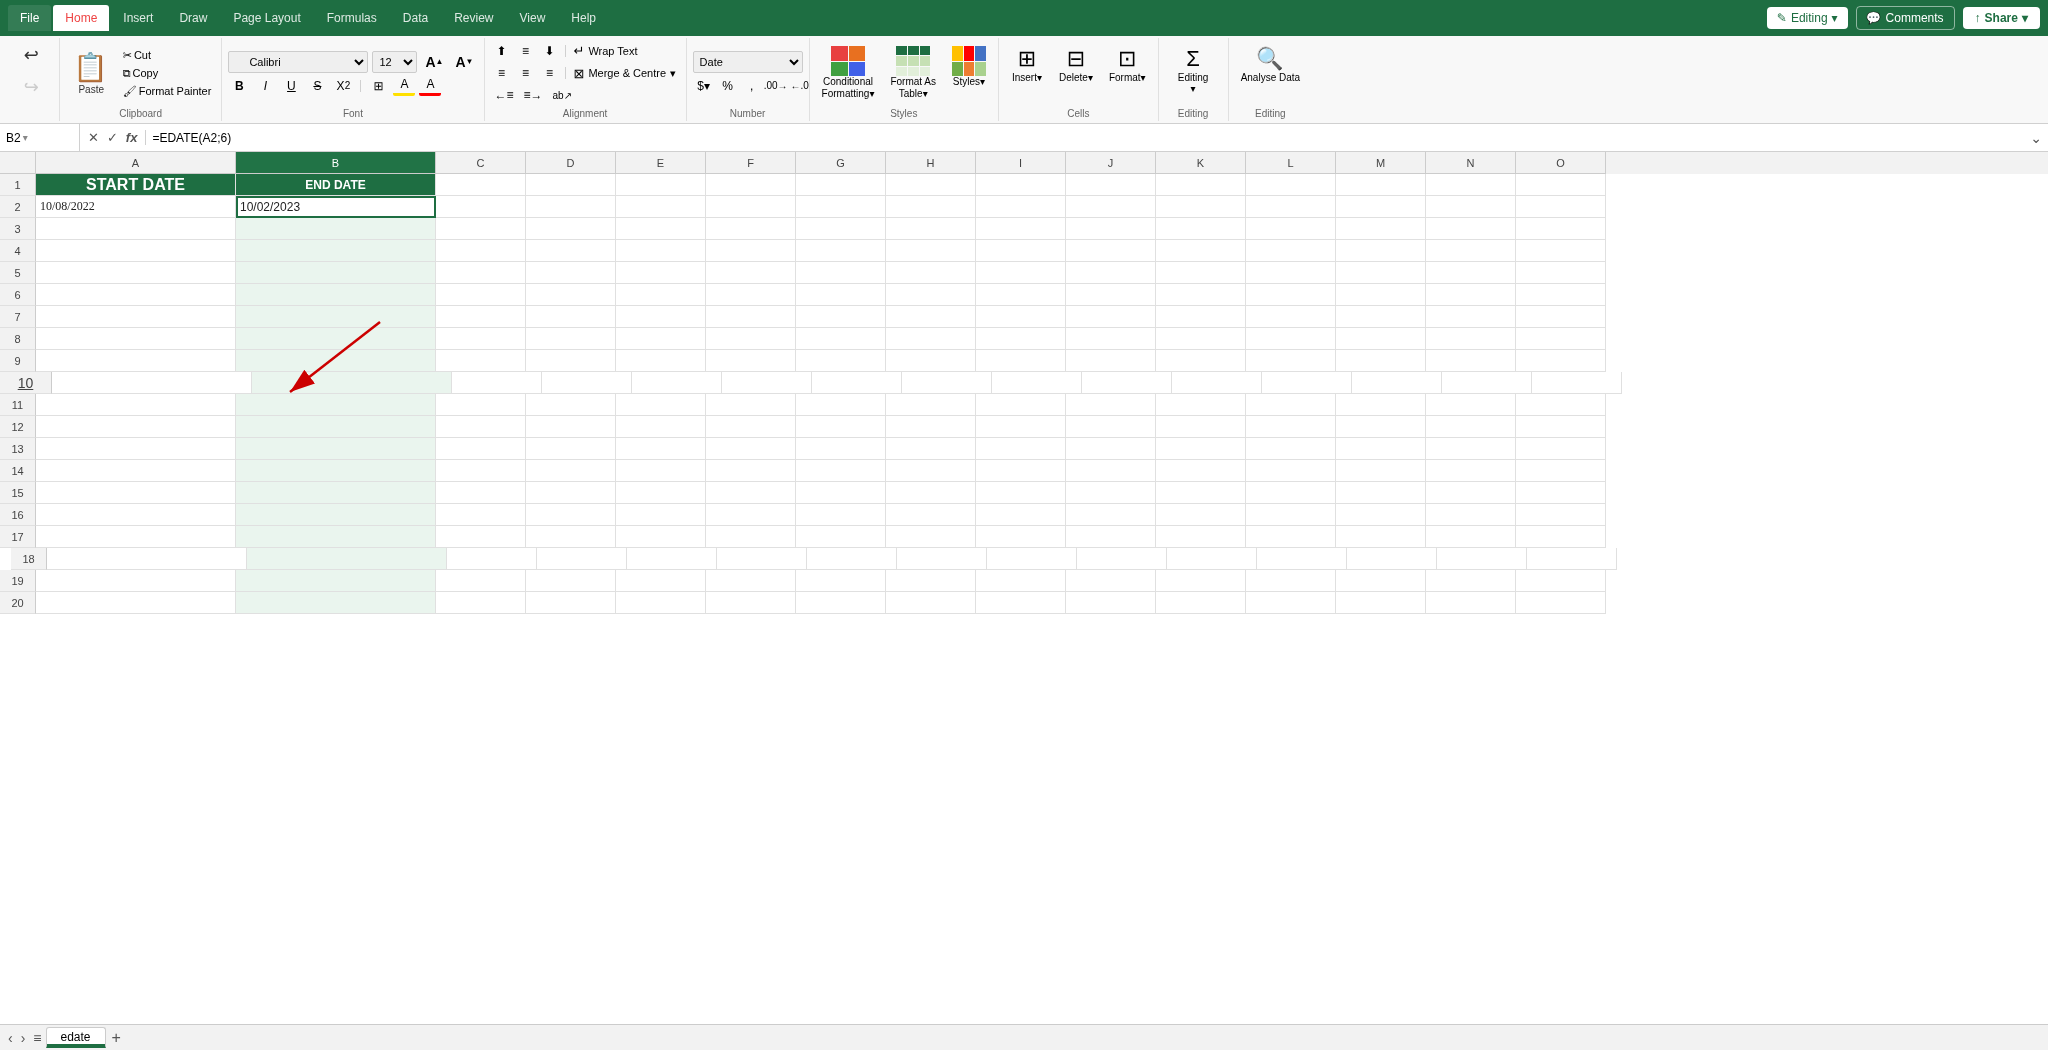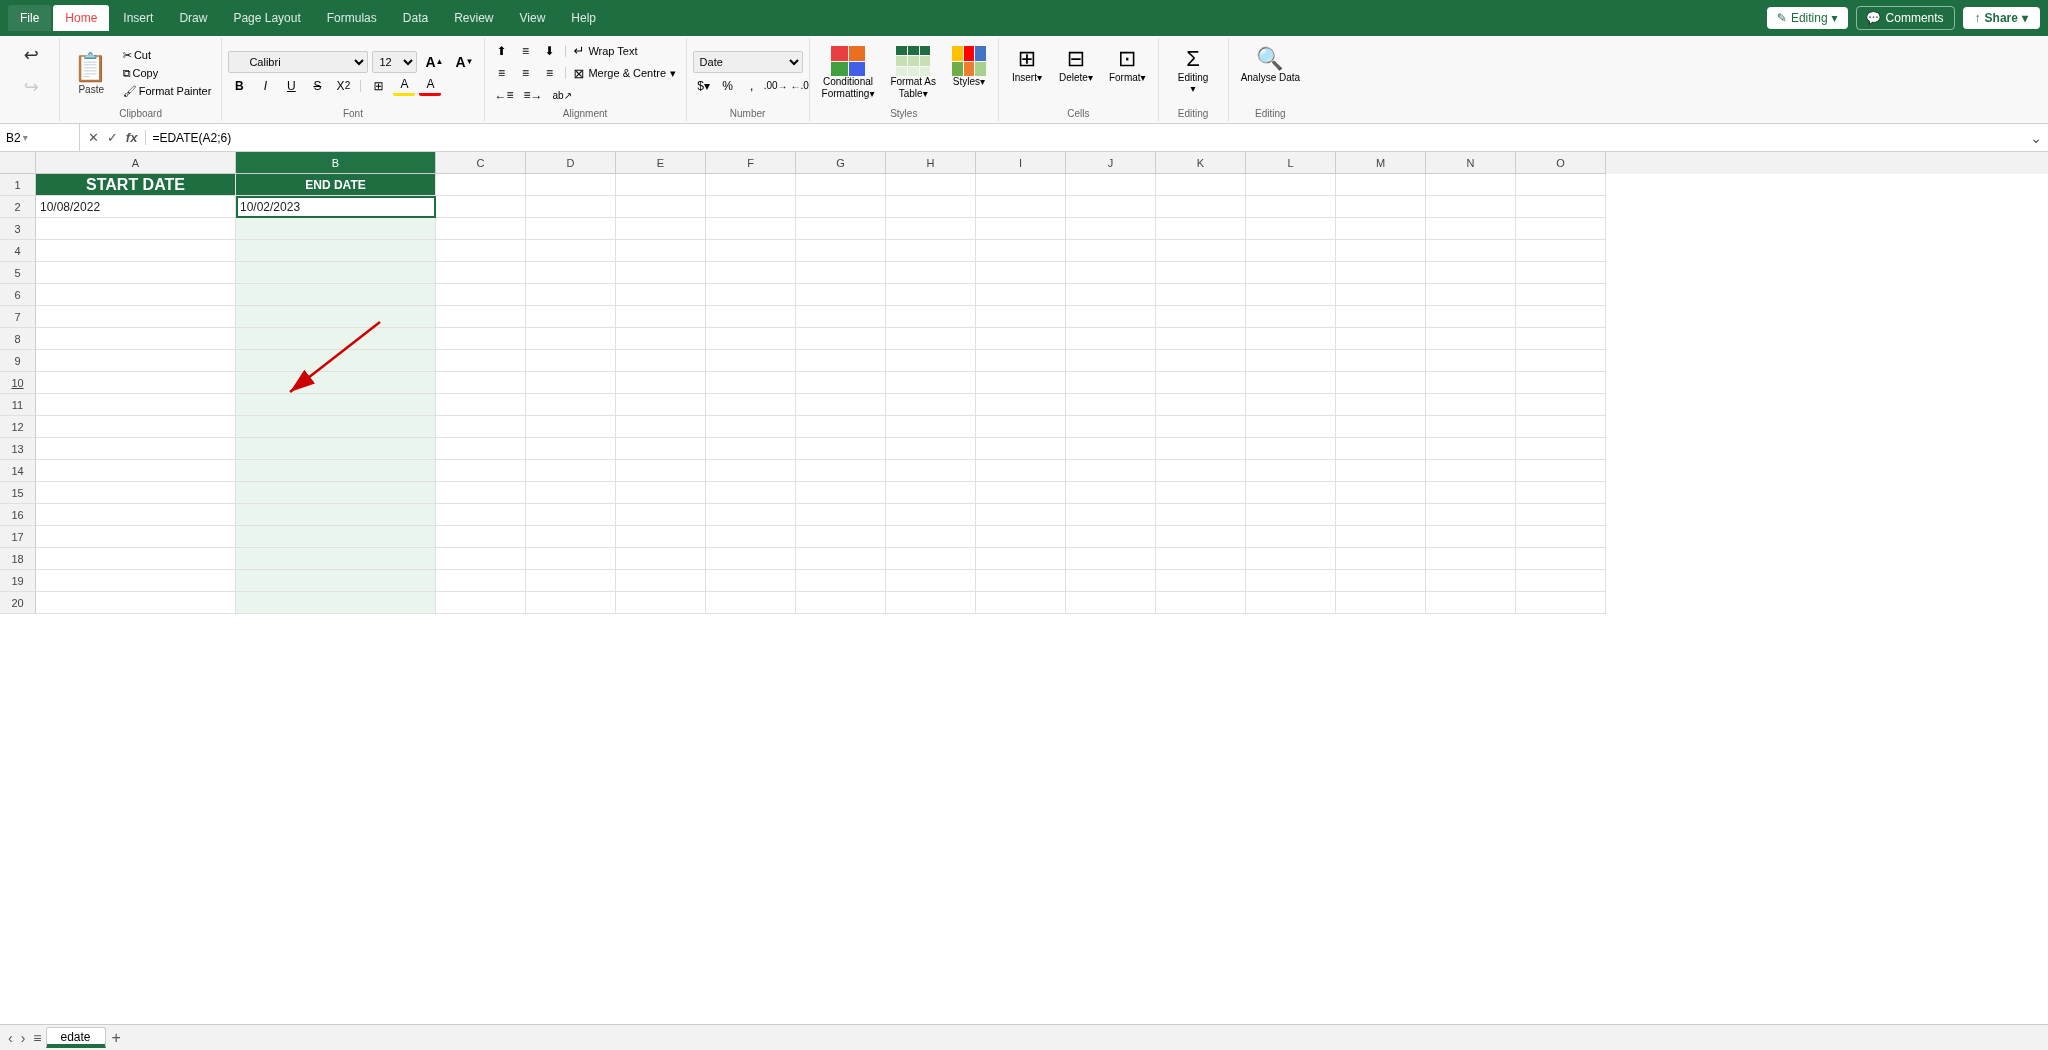--- a/index.html
+++ b/index.html
@@ -374,21 +374,21 @@
           <div style="width: 90px; min-width: 90px; height: 22px; border-right: 1px solid rgb(224, 224, 224); border-bottom: 1px solid rgb(224, 224, 224); display: flex; align-items: center; padding: 0px 4px; font-size: 12px; background: white; color: rgb(34, 34, 34); font-weight: normal; justify-content: flex-start; overflow: hidden; white-space: nowrap; cursor: cell;"></div>
           <div style="width: 90px; min-width: 90px; height: 22px; border-right: 1px solid rgb(224, 224, 224); border-bottom: 1px solid rgb(224, 224, 224); display: flex; align-items: center; padding: 0px 4px; font-size: 12px; background: white; color: rgb(34, 34, 34); font-weight: normal; justify-content: flex-start; overflow: hidden; white-space: nowrap; cursor: cell;"></div>
           <div style="width: 90px; min-width: 90px; height: 22px; border-right: 1px solid rgb(224, 224, 224); border-bottom: 1px solid rgb(224, 224, 224); display: flex; align-items: center; padding: 0px 4px; font-size: 12px; background: white; color: rgb(34, 34, 34); font-weight: normal; justify-content: flex-start; overflow: hidden; white-space: nowrap; cursor: cell;"></div>
           <div style="width: 90px; min-width: 90px; height: 22px; border-right: 1px solid rgb(224, 224, 224); border-bottom: 1px solid rgb(224, 224, 224); display: flex; align-items: center; padding: 0px 4px; font-size: 12px; background: white; color: rgb(34, 34, 34); font-weight: normal; justify-content: flex-start; overflow: hidden; white-space: nowrap; cursor: cell;"></div>
           <div style="width: 90px; min-width: 90px; height: 22px; border-right: 1px solid rgb(224, 224, 224); border-bottom: 1px solid rgb(224, 224, 224); display: flex; align-items: center; padding: 0px 4px; font-size: 12px; background: white; color: rgb(34, 34, 34); font-weight: normal; justify-content: flex-start; overflow: hidden; white-space: nowrap; cursor: cell;"></div>
           <div style="width: 90px; min-width: 90px; height: 22px; border-right: 1px solid rgb(224, 224, 224); border-bottom: 1px solid rgb(224, 224, 224); display: flex; align-items: center; padding: 0px 4px; font-size: 12px; background: white; color: rgb(34, 34, 34); font-weight: normal; justify-content: flex-start; overflow: hidden; white-space: nowrap; cursor: cell;"></div>
           <div style="width: 90px; min-width: 90px; height: 22px; border-right: 1px solid rgb(224, 224, 224); border-bottom: 1px solid rgb(224, 224, 224); display: flex; align-items: center; padding: 0px 4px; font-size: 12px; background: white; color: rgb(34, 34, 34); font-weight: normal; justify-content: flex-start; overflow: hidden; white-space: nowrap; cursor: cell;"></div>
         </div>
         <div style="display: flex;">
           <div style="width: 36px; min-width: 36px; height: 22px; border-right: 1px solid rgb(204, 204, 204); border-bottom: 1px solid rgb(224, 224, 224); display: flex; align-items: center; justify-content: center; font-size: 11px; color: rgb(68, 68, 68); background: rgb(242, 242, 242); user-select: none;">2</div>
-          <div style="width: 200px; min-width: 200px; height: 22px; border-right: 1px solid rgb(224, 224, 224); border-bottom: 1px solid rgb(224, 224, 224); display: flex; align-items: center; padding: 0px 4px; font-size: 12px; background: white; color: rgb(34, 34, 34); font-weight: normal; justify-content: flex-start; overflow: hidden; white-space: nowrap; cursor: cell;">10/08/2022</div>
+          <div style="width: 200px; min-width: 200px; height: 22px; border-right: 1px solid rgb(224, 224, 224); border-bottom: 1px solid rgb(224, 224, 224); display: flex; align-items: center; padding: 0px 4px; font-size: 12px; background: white; color: rgb(34, 34, 34); font-weight: normal; justify-content: flex-start; overflow: hidden; white-space: nowrap; cursor: cell; font-family: Liberation Serif, serif;">10/08/2022</div>
           <div style="width: 200px; min-width: 200px; height: 22px; border-right: 1px solid rgb(224, 224, 224); border-bottom: 1px solid rgb(224, 224, 224); display: flex; align-items: center; padding: 0px 4px; font-size: 12px; background: white; color: rgb(34, 34, 34); font-weight: normal; justify-content: flex-start; overflow: hidden; white-space: nowrap; cursor: cell; outline: rgb(30, 110, 66) solid 2px; outline-offset: -2px;">10/02/2023</div>
           <div style="width: 90px; min-width: 90px; height: 22px; border-right: 1px solid rgb(224, 224, 224); border-bottom: 1px solid rgb(224, 224, 224); display: flex; align-items: center; padding: 0px 4px; font-size: 12px; background: white; color: rgb(34, 34, 34); font-weight: normal; justify-content: flex-start; overflow: hidden; white-space: nowrap; cursor: cell;"></div>
           <div style="width: 90px; min-width: 90px; height: 22px; border-right: 1px solid rgb(224, 224, 224); border-bottom: 1px solid rgb(224, 224, 224); display: flex; align-items: center; padding: 0px 4px; font-size: 12px; background: white; color: rgb(34, 34, 34); font-weight: normal; justify-content: flex-start; overflow: hidden; white-space: nowrap; cursor: cell;"></div>
           <div style="width: 90px; min-width: 90px; height: 22px; border-right: 1px solid rgb(224, 224, 224); border-bottom: 1px solid rgb(224, 224, 224); display: flex; align-items: center; padding: 0px 4px; font-size: 12px; background: white; color: rgb(34, 34, 34); font-weight: normal; justify-content: flex-start; overflow: hidden; white-space: nowrap; cursor: cell;"></div>
           <div style="width: 90px; min-width: 90px; height: 22px; border-right: 1px solid rgb(224, 224, 224); border-bottom: 1px solid rgb(224, 224, 224); display: flex; align-items: center; padding: 0px 4px; font-size: 12px; background: white; color: rgb(34, 34, 34); font-weight: normal; justify-content: flex-start; overflow: hidden; white-space: nowrap; cursor: cell;"></div>
           <div style="width: 90px; min-width: 90px; height: 22px; border-right: 1px solid rgb(224, 224, 224); border-bottom: 1px solid rgb(224, 224, 224); display: flex; align-items: center; padding: 0px 4px; font-size: 12px; background: white; color: rgb(34, 34, 34); font-weight: normal; justify-content: flex-start; overflow: hidden; white-space: nowrap; cursor: cell;"></div>
           <div style="width: 90px; min-width: 90px; height: 22px; border-right: 1px solid rgb(224, 224, 224); border-bottom: 1px solid rgb(224, 224, 224); display: flex; align-items: center; padding: 0px 4px; font-size: 12px; background: white; color: rgb(34, 34, 34); font-weight: normal; justify-content: flex-start; overflow: hidden; white-space: nowrap; cursor: cell;"></div>
           <div style="width: 90px; min-width: 90px; height: 22px; border-right: 1px solid rgb(224, 224, 224); border-bottom: 1px solid rgb(224, 224, 224); display: flex; align-items: center; padding: 0px 4px; font-size: 12px; background: white; color: rgb(34, 34, 34); font-weight: normal; justify-content: flex-start; overflow: hidden; white-space: nowrap; cursor: cell;"></div>
           <div style="width: 90px; min-width: 90px; height: 22px; border-right: 1px solid rgb(224, 224, 224); border-bottom: 1px solid rgb(224, 224, 224); display: flex; align-items: center; padding: 0px 4px; font-size: 12px; background: white; color: rgb(34, 34, 34); font-weight: normal; justify-content: flex-start; overflow: hidden; white-space: nowrap; cursor: cell;"></div>
           <div style="width: 90px; min-width: 90px; height: 22px; border-right: 1px solid rgb(224, 224, 224); border-bottom: 1px solid rgb(224, 224, 224); display: flex; align-items: center; padding: 0px 4px; font-size: 12px; background: white; color: rgb(34, 34, 34); font-weight: normal; justify-content: flex-start; overflow: hidden; white-space: nowrap; cursor: cell;"></div>
@@ -517,21 +517,21 @@
           <div style="width: 90px; min-width: 90px; height: 22px; border-right: 1px solid rgb(224, 224, 224); border-bottom: 1px solid rgb(224, 224, 224); display: flex; align-items: center; padding: 0px 4px; font-size: 12px; background: white; color: rgb(34, 34, 34); font-weight: normal; justify-content: flex-start; overflow: hidden; white-space: nowrap; cursor: cell;"></div>
           <div style="width: 90px; min-width: 90px; height: 22px; border-right: 1px solid rgb(224, 224, 224); border-bottom: 1px solid rgb(224, 224, 224); display: flex; align-items: center; padding: 0px 4px; font-size: 12px; background: white; color: rgb(34, 34, 34); font-weight: normal; justify-content: flex-start; overflow: hidden; white-space: nowrap; cursor: cell;"></div>
           <div style="width: 90px; min-width: 90px; height: 22px; border-right: 1px solid rgb(224, 224, 224); border-bottom: 1px solid rgb(224, 224, 224); display: flex; align-items: center; padding: 0px 4px; font-size: 12px; background: white; color: rgb(34, 34, 34); font-weight: normal; justify-content: flex-start; overflow: hidden; white-space: nowrap; cursor: cell;"></div>
           <div style="width: 90px; min-width: 90px; height: 22px; border-right: 1px solid rgb(224, 224, 224); border-bottom: 1px solid rgb(224, 224, 224); display: flex; align-items: center; padding: 0px 4px; font-size: 12px; background: white; color: rgb(34, 34, 34); font-weight: normal; justify-content: flex-start; overflow: hidden; white-space: nowrap; cursor: cell;"></div>
           <div style="width: 90px; min-width: 90px; height: 22px; border-right: 1px solid rgb(224, 224, 224); border-bottom: 1px solid rgb(224, 224, 224); display: flex; align-items: center; padding: 0px 4px; font-size: 12px; background: white; color: rgb(34, 34, 34); font-weight: normal; justify-content: flex-start; overflow: hidden; white-space: nowrap; cursor: cell;"></div>
           <div style="width: 90px; min-width: 90px; height: 22px; border-right: 1px solid rgb(224, 224, 224); border-bottom: 1px solid rgb(224, 224, 224); display: flex; align-items: center; padding: 0px 4px; font-size: 12px; background: white; color: rgb(34, 34, 34); font-weight: normal; justify-content: flex-start; overflow: hidden; white-space: nowrap; cursor: cell;"></div>
           <div style="width: 90px; min-width: 90px; height: 22px; border-right: 1px solid rgb(224, 224, 224); border-bottom: 1px solid rgb(224, 224, 224); display: flex; align-items: center; padding: 0px 4px; font-size: 12px; background: white; color: rgb(34, 34, 34); font-weight: normal; justify-content: flex-start; overflow: hidden; white-space: nowrap; cursor: cell;"></div>
           <div style="width: 90px; min-width: 90px; height: 22px; border-right: 1px solid rgb(224, 224, 224); border-bottom: 1px solid rgb(224, 224, 224); display: flex; align-items: center; padding: 0px 4px; font-size: 12px; background: white; color: rgb(34, 34, 34); font-weight: normal; justify-content: flex-start; overflow: hidden; white-space: nowrap; cursor: cell;"></div>
         </div>
         <div style="display: flex;">
-          <div style="width: 36px; min-width: 36px; height: 22px; border-right: 1px solid rgb(204, 204, 204); border-bottom: 1px solid rgb(224, 224, 224); display: flex; align-items: center; justify-content: center; font-size: 11px; color: rgb(68, 68, 68); background: rgb(242, 242, 242); user-select: none; text-decoration: underline;">10</div>
+          <div style="width: 52px; min-width: 36px; height: 22px; border-right: 1px solid rgb(204, 204, 204); border-bottom: 1px solid rgb(224, 224, 224); display: flex; align-items: center; justify-content: center; font-size: 14px; color: rgb(68, 68, 68); background: rgb(242, 242, 242); user-select: none; text-decoration: underline;">10</div>
           <div style="width: 200px; min-width: 200px; height: 22px; border-right: 1px solid rgb(224, 224, 224); border-bottom: 1px solid rgb(224, 224, 224); display: flex; align-items: center; padding: 0px 4px; font-size: 12px; background: white; color: rgb(34, 34, 34); font-weight: normal; justify-content: flex-start; overflow: hidden; white-space: nowrap; cursor: cell;"></div>
           <div style="width: 200px; min-width: 200px; height: 22px; border-right: 1px solid rgb(224, 224, 224); border-bottom: 1px solid rgb(224, 224, 224); display: flex; align-items: center; padding: 0px 4px; font-size: 12px; background: rgb(234, 245, 238); color: rgb(34, 34, 34); font-weight: normal; justify-content: flex-start; overflow: hidden; white-space: nowrap; cursor: cell;"></div>
           <div style="width: 90px; min-width: 90px; height: 22px; border-right: 1px solid rgb(224, 224, 224); border-bottom: 1px solid rgb(224, 224, 224); display: flex; align-items: center; padding: 0px 4px; font-size: 12px; background: white; color: rgb(34, 34, 34); font-weight: normal; justify-content: flex-start; overflow: hidden; white-space: nowrap; cursor: cell;"></div>
           <div style="width: 90px; min-width: 90px; height: 22px; border-right: 1px solid rgb(224, 224, 224); border-bottom: 1px solid rgb(224, 224, 224); display: flex; align-items: center; padding: 0px 4px; font-size: 12px; background: white; color: rgb(34, 34, 34); font-weight: normal; justify-content: flex-start; overflow: hidden; white-space: nowrap; cursor: cell;"></div>
           <div style="width: 90px; min-width: 90px; height: 22px; border-right: 1px solid rgb(224, 224, 224); border-bottom: 1px solid rgb(224, 224, 224); display: flex; align-items: center; padding: 0px 4px; font-size: 12px; background: white; color: rgb(34, 34, 34); font-weight: normal; justify-content: flex-start; overflow: hidden; white-space: nowrap; cursor: cell;"></div>
           <div style="width: 90px; min-width: 90px; height: 22px; border-right: 1px solid rgb(224, 224, 224); border-bottom: 1px solid rgb(224, 224, 224); display: flex; align-items: center; padding: 0px 4px; font-size: 12px; background: white; color: rgb(34, 34, 34); font-weight: normal; justify-content: flex-start; overflow: hidden; white-space: nowrap; cursor: cell;"></div>
           <div style="width: 90px; min-width: 90px; height: 22px; border-right: 1px solid rgb(224, 224, 224); border-bottom: 1px solid rgb(224, 224, 224); display: flex; align-items: center; padding: 0px 4px; font-size: 12px; background: white; color: rgb(34, 34, 34); font-weight: normal; justify-content: flex-start; overflow: hidden; white-space: nowrap; cursor: cell;"></div>
           <div style="width: 90px; min-width: 90px; height: 22px; border-right: 1px solid rgb(224, 224, 224); border-bottom: 1px solid rgb(224, 224, 224); display: flex; align-items: center; padding: 0px 4px; font-size: 12px; background: white; color: rgb(34, 34, 34); font-weight: normal; justify-content: flex-start; overflow: hidden; white-space: nowrap; cursor: cell;"></div>
           <div style="width: 90px; min-width: 90px; height: 22px; border-right: 1px solid rgb(224, 224, 224); border-bottom: 1px solid rgb(224, 224, 224); display: flex; align-items: center; padding: 0px 4px; font-size: 12px; background: white; color: rgb(34, 34, 34); font-weight: normal; justify-content: flex-start; overflow: hidden; white-space: nowrap; cursor: cell;"></div>
           <div style="width: 90px; min-width: 90px; height: 22px; border-right: 1px solid rgb(224, 224, 224); border-bottom: 1px solid rgb(224, 224, 224); display: flex; align-items: center; padding: 0px 4px; font-size: 12px; background: white; color: rgb(34, 34, 34); font-weight: normal; justify-content: flex-start; overflow: hidden; white-space: nowrap; cursor: cell;"></div>
@@ -660,21 +660,21 @@
           <div style="width: 90px; min-width: 90px; height: 22px; border-right: 1px solid rgb(224, 224, 224); border-bottom: 1px solid rgb(224, 224, 224); display: flex; align-items: center; padding: 0px 4px; font-size: 12px; background: white; color: rgb(34, 34, 34); font-weight: normal; justify-content: flex-start; overflow: hidden; white-space: nowrap; cursor: cell;"></div>
           <div style="width: 90px; min-width: 90px; height: 22px; border-right: 1px solid rgb(224, 224, 224); border-bottom: 1px solid rgb(224, 224, 224); display: flex; align-items: center; padding: 0px 4px; font-size: 12px; background: white; color: rgb(34, 34, 34); font-weight: normal; justify-content: flex-start; overflow: hidden; white-space: nowrap; cursor: cell;"></div>
           <div style="width: 90px; min-width: 90px; height: 22px; border-right: 1px solid rgb(224, 224, 224); border-bottom: 1px solid rgb(224, 224, 224); display: flex; align-items: center; padding: 0px 4px; font-size: 12px; background: white; color: rgb(34, 34, 34); font-weight: normal; justify-content: flex-start; overflow: hidden; white-space: nowrap; cursor: cell;"></div>
           <div style="width: 90px; min-width: 90px; height: 22px; border-right: 1px solid rgb(224, 224, 224); border-bottom: 1px solid rgb(224, 224, 224); display: flex; align-items: center; padding: 0px 4px; font-size: 12px; background: white; color: rgb(34, 34, 34); font-weight: normal; justify-content: flex-start; overflow: hidden; white-space: nowrap; cursor: cell;"></div>
           <div style="width: 90px; min-width: 90px; height: 22px; border-right: 1px solid rgb(224, 224, 224); border-bottom: 1px solid rgb(224, 224, 224); display: flex; align-items: center; padding: 0px 4px; font-size: 12px; background: white; color: rgb(34, 34, 34); font-weight: normal; justify-content: flex-start; overflow: hidden; white-space: nowrap; cursor: cell;"></div>
           <div style="width: 90px; min-width: 90px; height: 22px; border-right: 1px solid rgb(224, 224, 224); border-bottom: 1px solid rgb(224, 224, 224); display: flex; align-items: center; padding: 0px 4px; font-size: 12px; background: white; color: rgb(34, 34, 34); font-weight: normal; justify-content: flex-start; overflow: hidden; white-space: nowrap; cursor: cell;"></div>
           <div style="width: 90px; min-width: 90px; height: 22px; border-right: 1px solid rgb(224, 224, 224); border-bottom: 1px solid rgb(224, 224, 224); display: flex; align-items: center; padding: 0px 4px; font-size: 12px; background: white; color: rgb(34, 34, 34); font-weight: normal; justify-content: flex-start; overflow: hidden; white-space: nowrap; cursor: cell;"></div>
           <div style="width: 90px; min-width: 90px; height: 22px; border-right: 1px solid rgb(224, 224, 224); border-bottom: 1px solid rgb(224, 224, 224); display: flex; align-items: center; padding: 0px 4px; font-size: 12px; background: white; color: rgb(34, 34, 34); font-weight: normal; justify-content: flex-start; overflow: hidden; white-space: nowrap; cursor: cell;"></div>
           <div style="width: 90px; min-width: 90px; height: 22px; border-right: 1px solid rgb(224, 224, 224); border-bottom: 1px solid rgb(224, 224, 224); display: flex; align-items: center; padding: 0px 4px; font-size: 12px; background: white; color: rgb(34, 34, 34); font-weight: normal; justify-content: flex-start; overflow: hidden; white-space: nowrap; cursor: cell;"></div>
         </div>
-        <div style="display: flex;">
+        <div style="display: flex; padding-left: 11px;">
           <div style="width: 36px; min-width: 36px; height: 22px; border-right: 1px solid rgb(204, 204, 204); border-bottom: 1px solid rgb(224, 224, 224); display: flex; align-items: center; justify-content: center; font-size: 11px; color: rgb(68, 68, 68); background: rgb(242, 242, 242); user-select: none;">18</div>
           <div style="width: 200px; min-width: 200px; height: 22px; border-right: 1px solid rgb(224, 224, 224); border-bottom: 1px solid rgb(224, 224, 224); display: flex; align-items: center; padding: 0px 4px; font-size: 12px; background: white; color: rgb(34, 34, 34); font-weight: normal; justify-content: flex-start; overflow: hidden; white-space: nowrap; cursor: cell;"></div>
           <div style="width: 200px; min-width: 200px; height: 22px; border-right: 1px solid rgb(224, 224, 224); border-bottom: 1px solid rgb(224, 224, 224); display: flex; align-items: center; padding: 0px 4px; font-size: 12px; background: rgb(234, 245, 238); color: rgb(34, 34, 34); font-weight: normal; justify-content: flex-start; overflow: hidden; white-space: nowrap; cursor: cell;"></div>
           <div style="width: 90px; min-width: 90px; height: 22px; border-right: 1px solid rgb(224, 224, 224); border-bottom: 1px solid rgb(224, 224, 224); display: flex; align-items: center; padding: 0px 4px; font-size: 12px; background: white; color: rgb(34, 34, 34); font-weight: normal; justify-content: flex-start; overflow: hidden; white-space: nowrap; cursor: cell;"></div>
           <div style="width: 90px; min-width: 90px; height: 22px; border-right: 1px solid rgb(224, 224, 224); border-bottom: 1px solid rgb(224, 224, 224); display: flex; align-items: center; padding: 0px 4px; font-size: 12px; background: white; color: rgb(34, 34, 34); font-weight: normal; justify-content: flex-start; overflow: hidden; white-space: nowrap; cursor: cell;"></div>
           <div style="width: 90px; min-width: 90px; height: 22px; border-right: 1px solid rgb(224, 224, 224); border-bottom: 1px solid rgb(224, 224, 224); display: flex; align-items: center; padding: 0px 4px; font-size: 12px; background: white; color: rgb(34, 34, 34); font-weight: normal; justify-content: flex-start; overflow: hidden; white-space: nowrap; cursor: cell;"></div>
           <div style="width: 90px; min-width: 90px; height: 22px; border-right: 1px solid rgb(224, 224, 224); border-bottom: 1px solid rgb(224, 224, 224); display: flex; align-items: center; padding: 0px 4px; font-size: 12px; background: white; color: rgb(34, 34, 34); font-weight: normal; justify-content: flex-start; overflow: hidden; white-space: nowrap; cursor: cell;"></div>
           <div style="width: 90px; min-width: 90px; height: 22px; border-right: 1px solid rgb(224, 224, 224); border-bottom: 1px solid rgb(224, 224, 224); display: flex; align-items: center; padding: 0px 4px; font-size: 12px; background: white; color: rgb(34, 34, 34); font-weight: normal; justify-content: flex-start; overflow: hidden; white-space: nowrap; cursor: cell;"></div>
           <div style="width: 90px; min-width: 90px; height: 22px; border-right: 1px solid rgb(224, 224, 224); border-bottom: 1px solid rgb(224, 224, 224); display: flex; align-items: center; padding: 0px 4px; font-size: 12px; background: white; color: rgb(34, 34, 34); font-weight: normal; justify-content: flex-start; overflow: hidden; white-space: nowrap; cursor: cell;"></div>
           <div style="width: 90px; min-width: 90px; height: 22px; border-right: 1px solid rgb(224, 224, 224); border-bottom: 1px solid rgb(224, 224, 224); display: flex; align-items: center; padding: 0px 4px; font-size: 12px; background: white; color: rgb(34, 34, 34); font-weight: normal; justify-content: flex-start; overflow: hidden; white-space: nowrap; cursor: cell;"></div>

